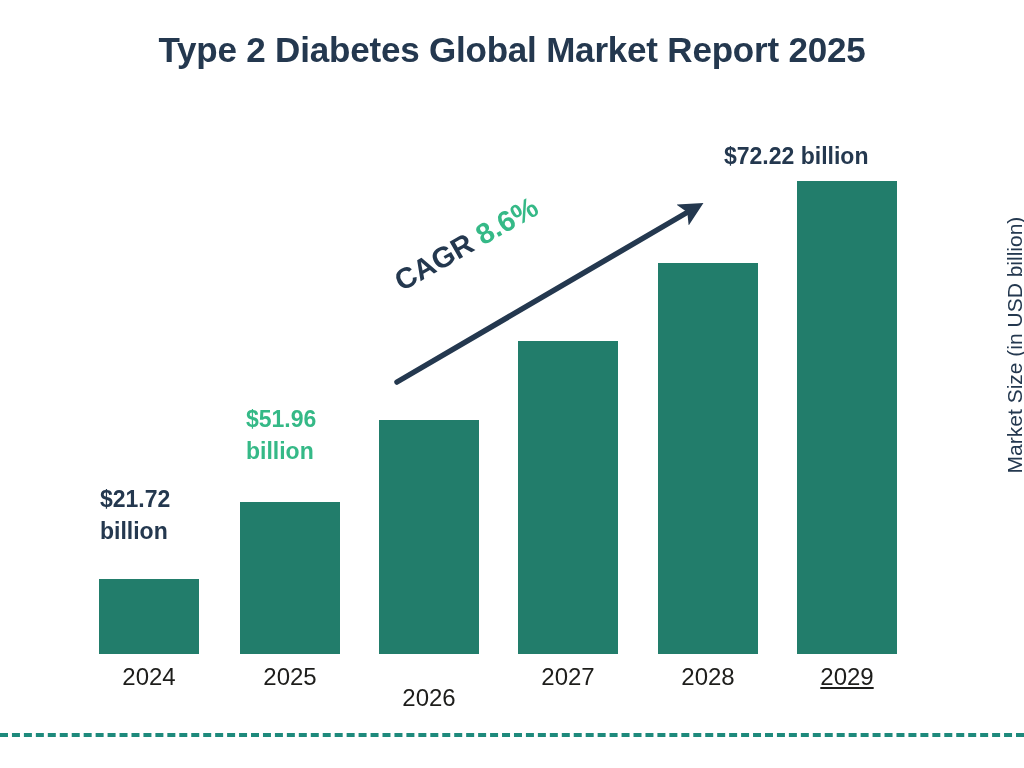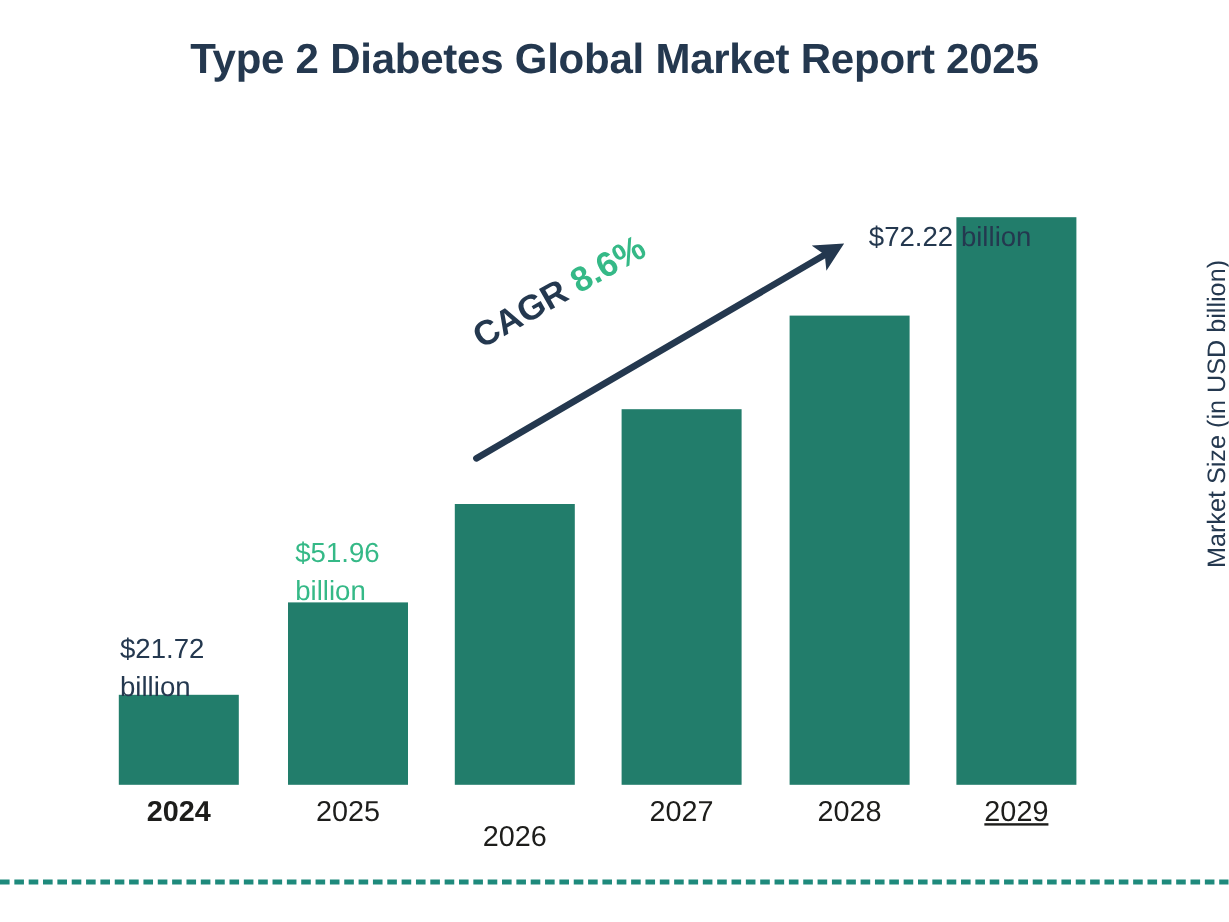--- a/index.html
+++ b/index.html
@@ -55,24 +55,23 @@
 
   .bar {
     position: absolute;
     background: #227d6b;
   }
 
   
   .value-label {
     position: absolute;
     font-size: 23px;
-    font-weight: normal;
+    font-weight: bold;
     line-height: 1.38;
     white-space: pre-line;
-    margin-top: 41px;
   }
   #value-2024 {
     left: 100px;
     top: 484px;
     color: #24384f;
   }
   #value-2025 {
     left: 246px;
     top: 404px;
     color: #35b987;
@@ -172,21 +171,21 @@
           <path d="M0,0 L4.4,2.2 L0,4.4 L1.0,2.2 Z" fill="#24384f"></path>
         </marker>
       </defs>
       <line x1="17" y1="197" x2="313" y2="24" stroke="#24384f" stroke-width="5.5" stroke-linecap="round" marker-end="url(#arrowhead)"></line>
     </svg>
 
     <div id="cagr-annotation">
       <span class="cagr-word">CAGR</span><span> </span><span class="cagr-pct">8.6%</span>
     </div>
 
-    <div class="x-tick" style="left:99px;font-weight:bold;">2024</div>
+    <div class="x-tick" style="left:99px;">2024</div>
     <div class="x-tick" style="left:240px;">2025</div>
     <div class="x-tick" style="left:379px;margin-top:21px;">2026</div>
     <div class="x-tick" style="left:518px;">2027</div>
     <div class="x-tick" style="left:658px;">2028</div>
     <div class="x-tick" style="left:797px;text-decoration:underline;">2029</div>
 
     <div id="y-axis-title">Market Size (in USD billion)</div>
   </div>
 
   <div id="footer-rule"></div>

